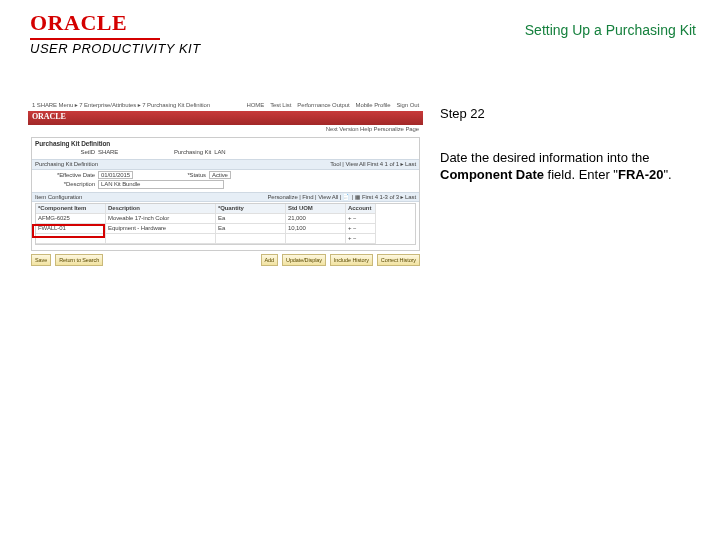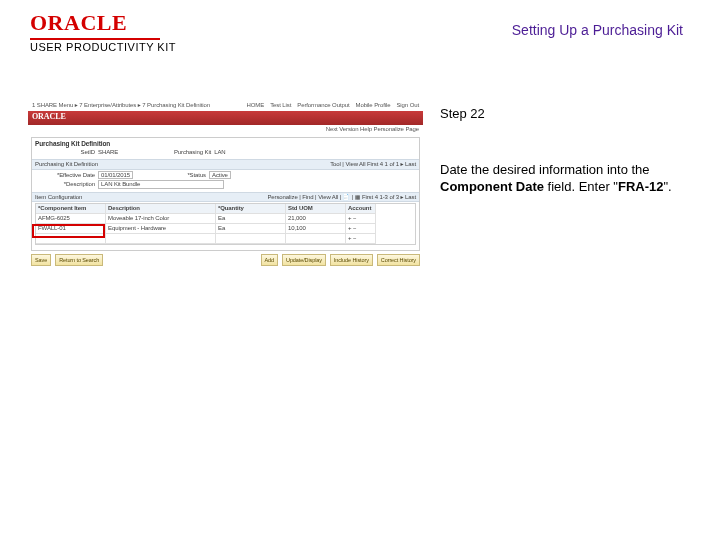--- a/index.html
+++ b/index.html
@@ -30,41 +30,42 @@
     font-size: 22px;
     letter-spacing: 0.5px;
   }
   .logo-rule {
     border: none;
     border-top: 2px solid #d40000;
     margin: 2px 0 1px 0;
     width: 130px;
   }
   .logo-sub {
-    font-size: 11px;
+    font-size: 13px;
     letter-spacing: 0.5px;
+    font-style: italic;
   }
   .page-title {
     position: absolute;
     top: 22px;
-    right: 37px;
+    right: 24px;
     font-size: 14px;
-    color: #4c1d95;
+    color: #15803d;
   }
   
   .instr {
     position: absolute;
     top: 105px;
     left: 440px;
     width: 250px;
     font-size: 13px;
     line-height: 1.35;
   }
   .step-label {
-    margin-bottom: 38px;
+    margin-bottom: 26px;
   }
   
   .shot {
     position: absolute;
     top: 100px;
     left: 28px;
     width: 395px;
     height: 160px;
     background: #fff;
     font-size: 6px;
@@ -174,21 +175,21 @@
     <div class="logo-word">ORACLE</div>
     <hr class="logo-rule">
     <div class="logo-sub">USER PRODUCTIVITY KIT</div>
   </div>
 
   <div class="page-title">Setting Up a Purchasing Kit</div>
 
   <div class="instr">
     <div class="step-label">Step 22</div>
     <div>
-      <span>Date the desired information into the </span><b>Component Date</b><span> field. Enter "</span><b>FRA-12</b><span>".</span>
+      <span>Date the desired information into the </span><b>Component Date</b><span> field. Enter "</span><b>FRA-20</b><span>".</span>
     </div>
   </div>
 
   <div class="shot">
     <div class="crumb">
       <span>1 SHARE   Menu ▸ 7 Enterprise/Attributes ▸ 7 Purchasing Kit Definition</span>
       <span class="right">
         <span>HOME</span>
         <span>Test List</span>
         <span>Performance Output</span>

